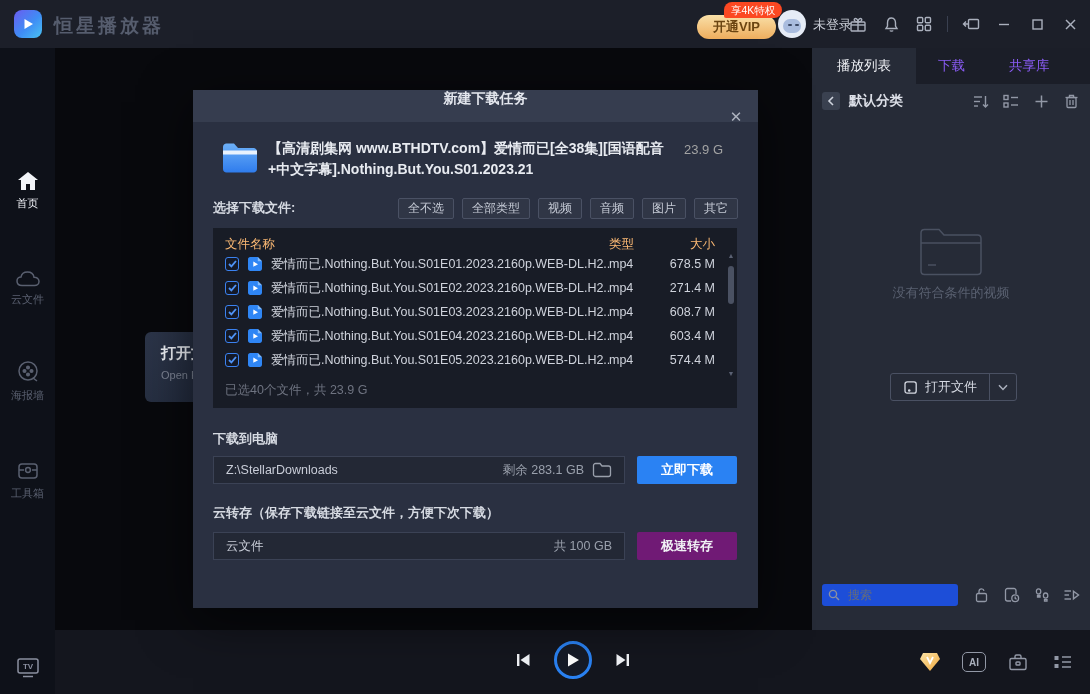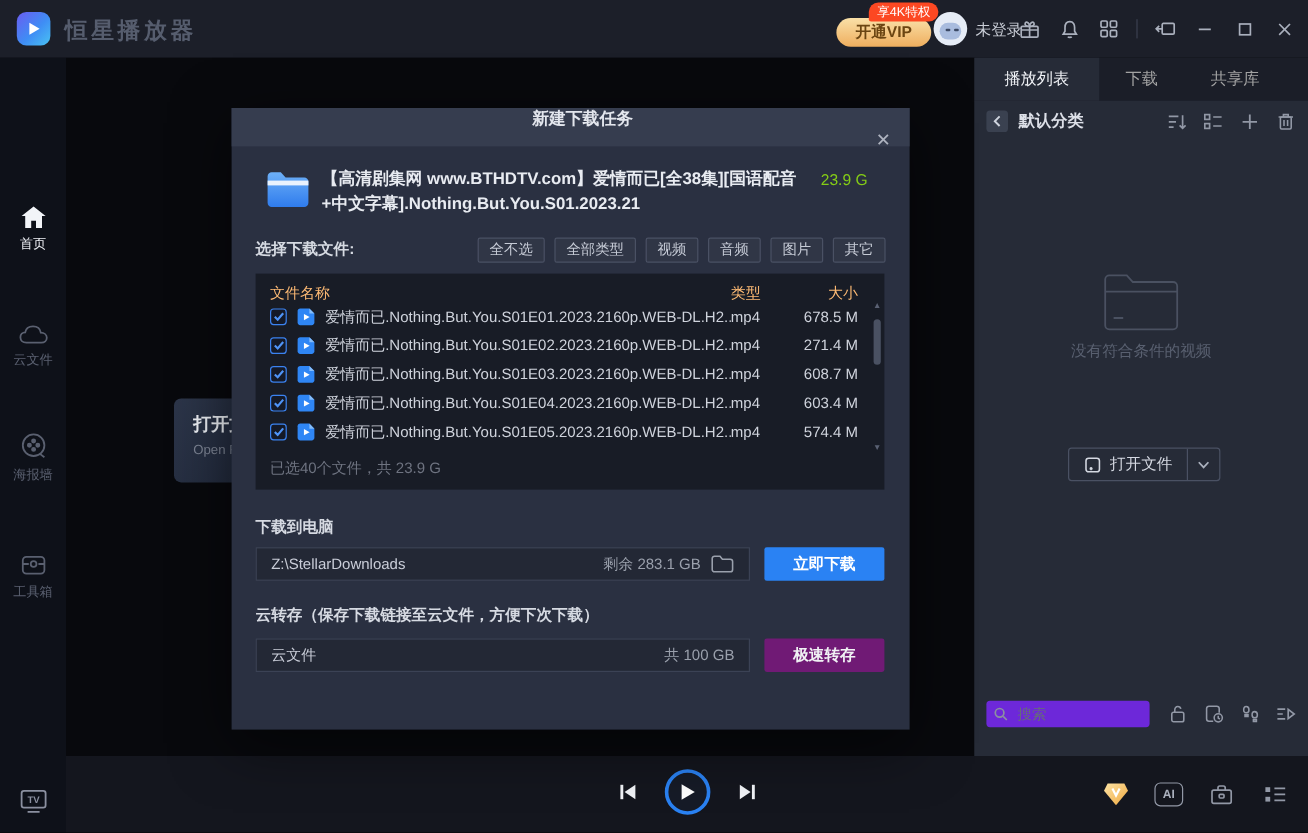--- a/index.html
+++ b/index.html
@@ -35,37 +35,37 @@
   
   .main-area { position:absolute; left:55px; top:48px; width:757px; height:582px; background:#08090d; overflow:hidden; z-index:1; }
   .open-card { position:absolute; left:90px; top:284px; width:165px; height:70px; border-radius:6px;
                background:linear-gradient(135deg,#2c3549,#1a2233); padding:12px 0 0 16px; cursor:pointer; }
   .open-card .t1 { font-size:15px; font-weight:bold; color:#eef1f6; white-space:nowrap; }
   .open-card .t2 { font-size:11px; color:#7d8494; margin-top:6px; white-space:nowrap; }
 
   
   .rpanel { position:absolute; left:812px; top:48px; width:278px; height:582px; background:#1b1e28; z-index:4; }
   .rtabs { position:absolute; left:0; top:0; width:278px; height:36px; display:flex; align-items:stretch; }
-  .rtab { font-size:13.5px; color:#a3a3a3; display:flex; align-items:center; padding:0 22px; cursor:pointer; }
+  .rtab { font-size:13.5px; color:#8b5cf6; display:flex; align-items:center; padding:0 22px; cursor:pointer; }
   .rtab.active { background:#262b37; color:#f0f2f6; padding:4px 25px; }
   .rbody { position:absolute; left:0; top:36px; width:278px; height:546px; background:#262b37; }
   .cat-row { position:absolute; left:10px; right:10px; top:7px; height:20px; display:flex; align-items:center; }
   .back-btn { width:18px; height:18px; border-radius:3px; background:#3a4150; color:#cfd4de; display:flex; align-items:center; justify-content:center; cursor:pointer; }
   .cat-label { margin-left:9px; font-size:13.5px; font-weight:bold; color:#dde0e8; }
   .cat-icons { margin-left:auto; display:flex; gap:12px; align-items:center; }
   .cat-icons .ic { width:18px; height:18px; display:flex; align-items:center; justify-content:center; cursor:pointer; }
   .empty-folder { position:absolute; left:107px; top:143px; }
   .empty-text { position:absolute; left:0; width:278px; top:200px; text-align:center; font-size:13px; color:#596070; }
   .openfile-btn { position:absolute; left:78px; top:289px; height:28px; display:flex; align-items:center;
                   border:1px solid #4a5163; border-radius:3px; color:#d5d9e2; cursor:pointer; }
   .openfile-btn .main-part { display:flex; align-items:center; gap:7px; padding:0 12px; font-size:13px; height:100%; }
   .openfile-btn .divider { width:1px; height:100%; background:#4a5163; }
   .openfile-btn .chev { padding:0 8px; display:flex; align-items:center; height:100%; }
   .search-row { position:absolute; left:10px; right:10px; top:500px; height:22px; display:flex; align-items:center; }
-  .search-box { width:136px; height:22px; background:#6d28d9; border-radius:3px; display:flex; align-items:center; padding:0 6px; gap:8px; }
+  .search-box { width:136px; height:22px; background:#1d4ed8; border-radius:3px; display:flex; align-items:center; padding:0 6px; gap:8px; }
   .search-box input { background:transparent; border:none; outline:none; width:100px; font-size:12px; color:#b8bdc8; font-family:"Liberation Sans",sans-serif; }
   .search-box input::placeholder { color:#666c7a; }
   .search-icons { margin-left:auto; display:flex; gap:13px; align-items:center; }
   .search-icons .ic { width:17px; height:17px; display:flex; align-items:center; justify-content:center; cursor:pointer; }
 
   
   .bottombar { position:absolute; left:55px; top:630px; width:1035px; height:64px; background:#14161e; z-index:4; }
   .player-ctrls { position:absolute; left:50%; transform:translateX(-50%); top:6px; display:flex; align-items:center; gap:22px; height:48px; }
   .pc-btn { cursor:pointer; display:flex; align-items:center; justify-content:center; }
   .play-btn { width:38px; height:38px; border-radius:50%; border:3px solid #2a82f3; background:#161b27; display:flex; align-items:center; justify-content:center; cursor:pointer; }
@@ -77,21 +77,21 @@
   
   .dialog { position:absolute; left:193px; top:90px; width:565px; height:518px; background:#2a3041; z-index:10;
             box-shadow:0 12px 48px rgba(0,0,0,.55); }
   .dlg-header { position:absolute; left:0; top:0; width:565px; height:32px; background:#363d4f; display:flex; align-items:center;flex-direction:column; }
   .dlg-title { margin-left:20px; font-size:14px; font-weight:bold; color:#e3e6ed; }
   .dlg-close { margin-left:auto; margin-right:12px; width:20px; height:20px; color:#aeb3bf; font-size:15px;
                display:flex; align-items:center; justify-content:center; cursor:pointer; }
   .dlg-fileinfo { position:absolute; left:28px; top:48px; width:510px; }
   .big-folder { position:absolute; left:0; top:3px; }
   .file-title { position:absolute; left:47px; top:0; width:400px; font-size:14px; font-weight:bold; line-height:21px; color:#e8ebf1; word-break:break-all; }
-  .file-size { position:absolute; right:8px; top:4px; font-size:13px; color:#84cc16; }
+  .file-size { position:absolute; right:8px; top:4px; font-size:13px; color:#a3a3a3; }
   .select-row { position:absolute; left:20px; right:20px; top:107px; height:22px; display:flex; align-items:center; }
   .select-label { font-size:13px; font-weight:bold; color:#d6dae2; }
   .filter-btns { margin-left:auto; display:flex; gap:8px; }
   .filter-btn { height:21px; padding:0 9px; background:rgba(255,255,255,0.03); border:1px solid #4a5164; border-radius:2px;
                 color:#c6cbd6; font-size:12px; cursor:pointer; font-family:"Liberation Sans",sans-serif; }
   .ftable { position:absolute; left:20px; top:138px; width:524px; height:180px; background:#181c26; }
   .thead { position:absolute; left:0; top:4px; width:100%; height:24px; display:flex; align-items:center; padding:0 22px 0 12px;
            font-size:12.5px; color:#fdba74; }
   .th-name { flex:1; }
   .th-type { width:42px; }

